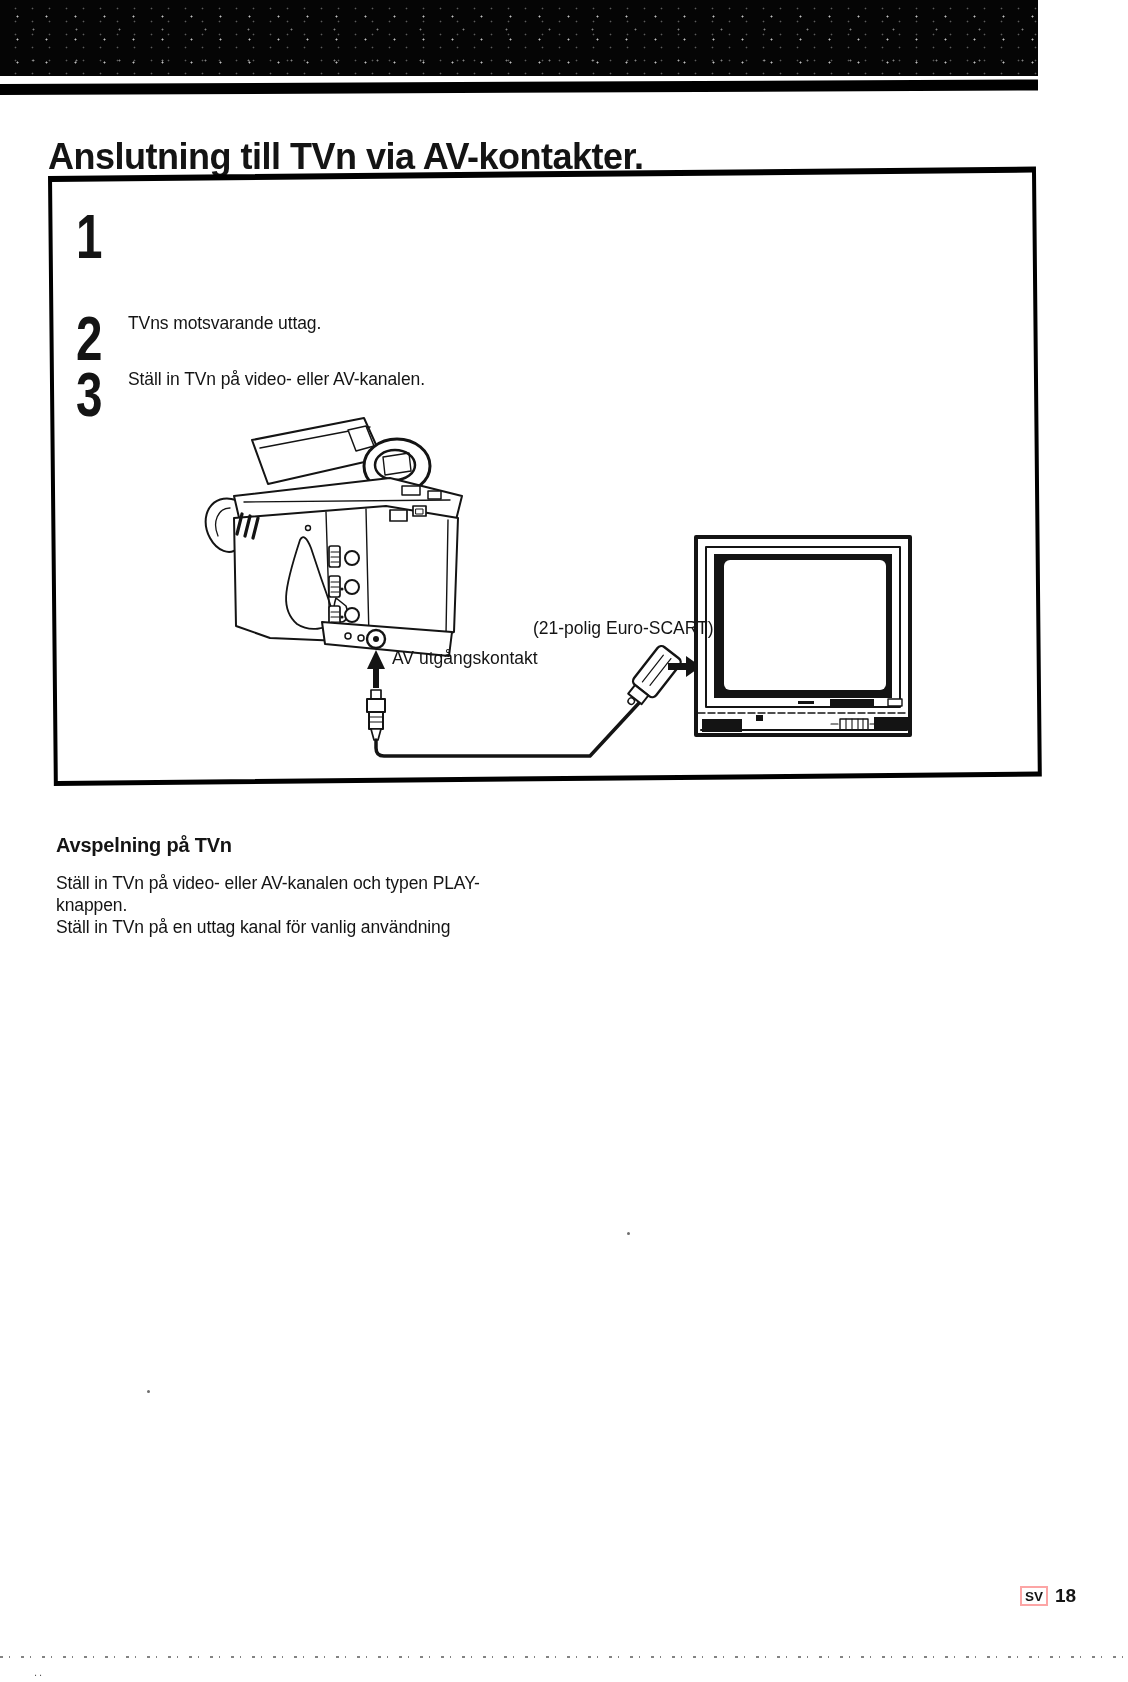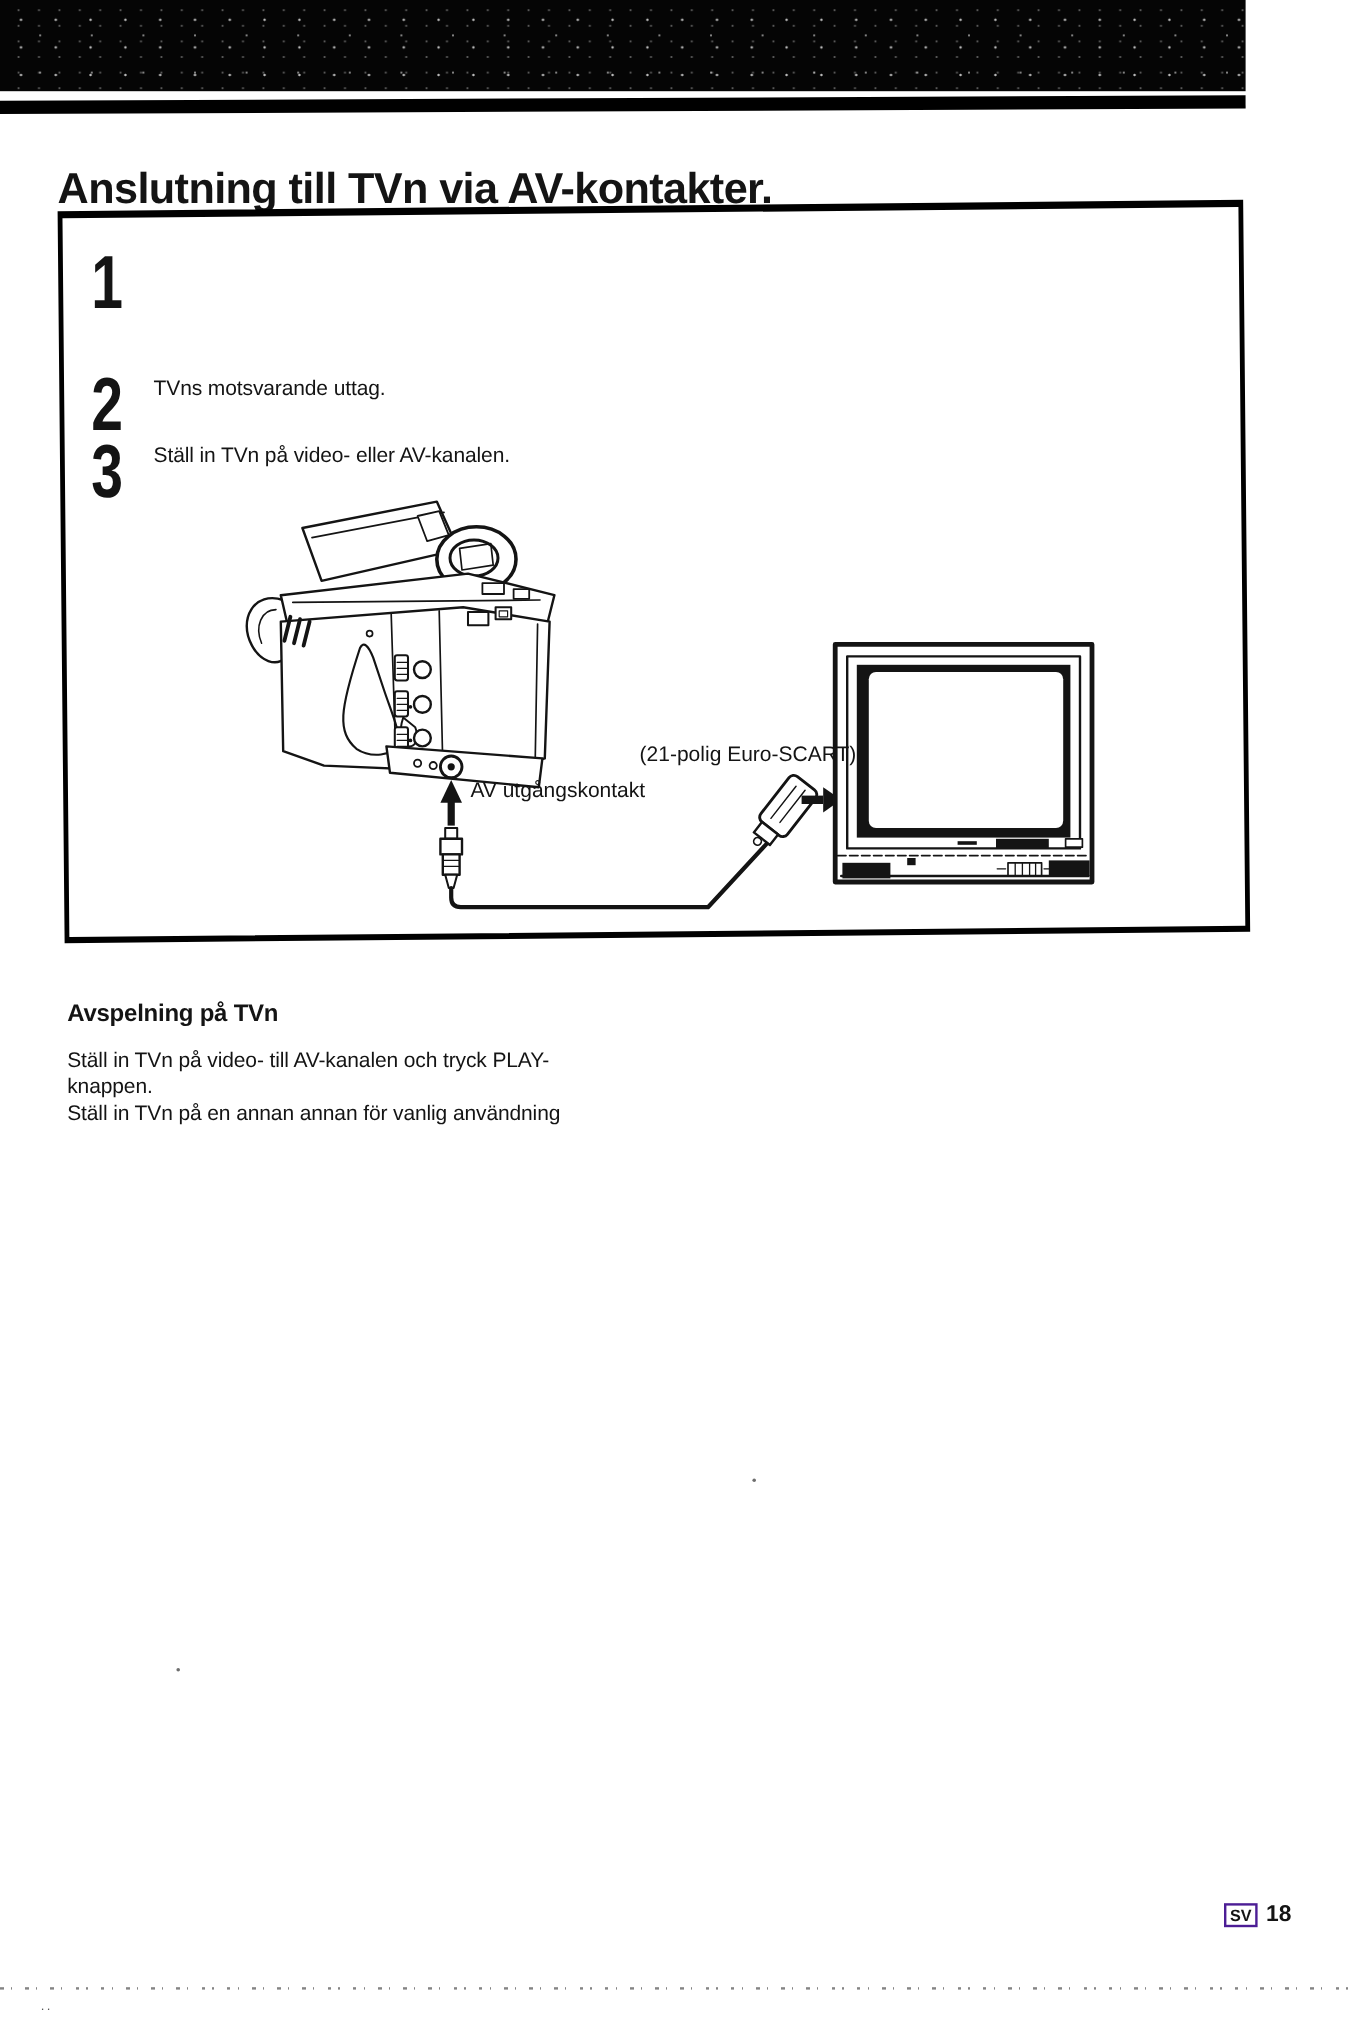--- a/index.html
+++ b/index.html
@@ -48,21 +48,21 @@
   .row-3{left:76px;top:368px;}
   
   .diagram{position:absolute;left:150px;top:396px;width:830px;height:390px;}
   .diagram text{fill:#141414;font-family:"Liberation Sans",sans-serif;}
   
   .playback-heading{position:absolute;left:56px;top:834px;font-size:20px;font-weight:bold;letter-spacing:-0.2px;}
   .playback-text{position:absolute;left:56px;top:872px;width:520px;font-size:17.5px;line-height:22px;letter-spacing:-0.1px;}
   
   .footer{position:absolute;left:1020px;top:1585px;display:flex;align-items:center;gap:7px;}
   .lang-badge{
-    border:2px solid #4c1d95;font-size:13.5px;font-weight:bold;line-height:1;
+    border:2px solid #fca5a5;font-size:13.5px;font-weight:bold;line-height:1;
     padding:2px 3px 1px 3px;letter-spacing:0;
   }
   .page-number{font-size:19px;font-weight:bold;}
   
   .bottom-dotted-rule{
     position:absolute;left:0;top:1656px;width:1128px;height:2px;opacity:.75;
     background-image:repeating-linear-gradient(90deg,#5a5a5a 0 3px,transparent 3px 9px,#5a5a5a 9px 10px,transparent 10px 21px);
   }
   .bottom-dots{position:absolute;left:34px;top:1666px;font-size:11px;color:#555;letter-spacing:2px;}
   .scan-speck{position:absolute;width:3px;height:3px;background:#6e6e6e;border-radius:50%;}
@@ -198,23 +198,23 @@
       <path d="M551,334 L757,334" stroke-width="2"></path>
     </g>
   </g>
 
   <text x="242" y="268" font-size="17.5">AV utgångskontakt</text>
   <text x="383" y="238" font-size="17.5">(21-polig Euro-SCART)</text>
 </svg>
 
 <h2 class="playback-heading" style="margin:0;">Avspelning på TVn</h2>
 <div class="playback-text">
-  <div class="line">Ställ in TVn på video- till AV-kanalen och tryck PLAY-</div>
+  <div class="line">Ställ in TVn på video- eller AV-kanalen och typen PLAY-</div>
   <div class="line">knappen.</div>
-  <div class="line">Ställ in TVn på en annan annan för vanlig användning</div>
+  <div class="line">Ställ in TVn på en uttag kanal för vanlig användning</div>
 </div>
 
 <div class="footer">
   <span class="lang-badge">SV</span>
   <span class="page-number">18</span>
 </div>
 
 <div class="bottom-dotted-rule"></div>
 <div class="bottom-dots">..</div>
 <div class="scan-speck speck-a"></div>

